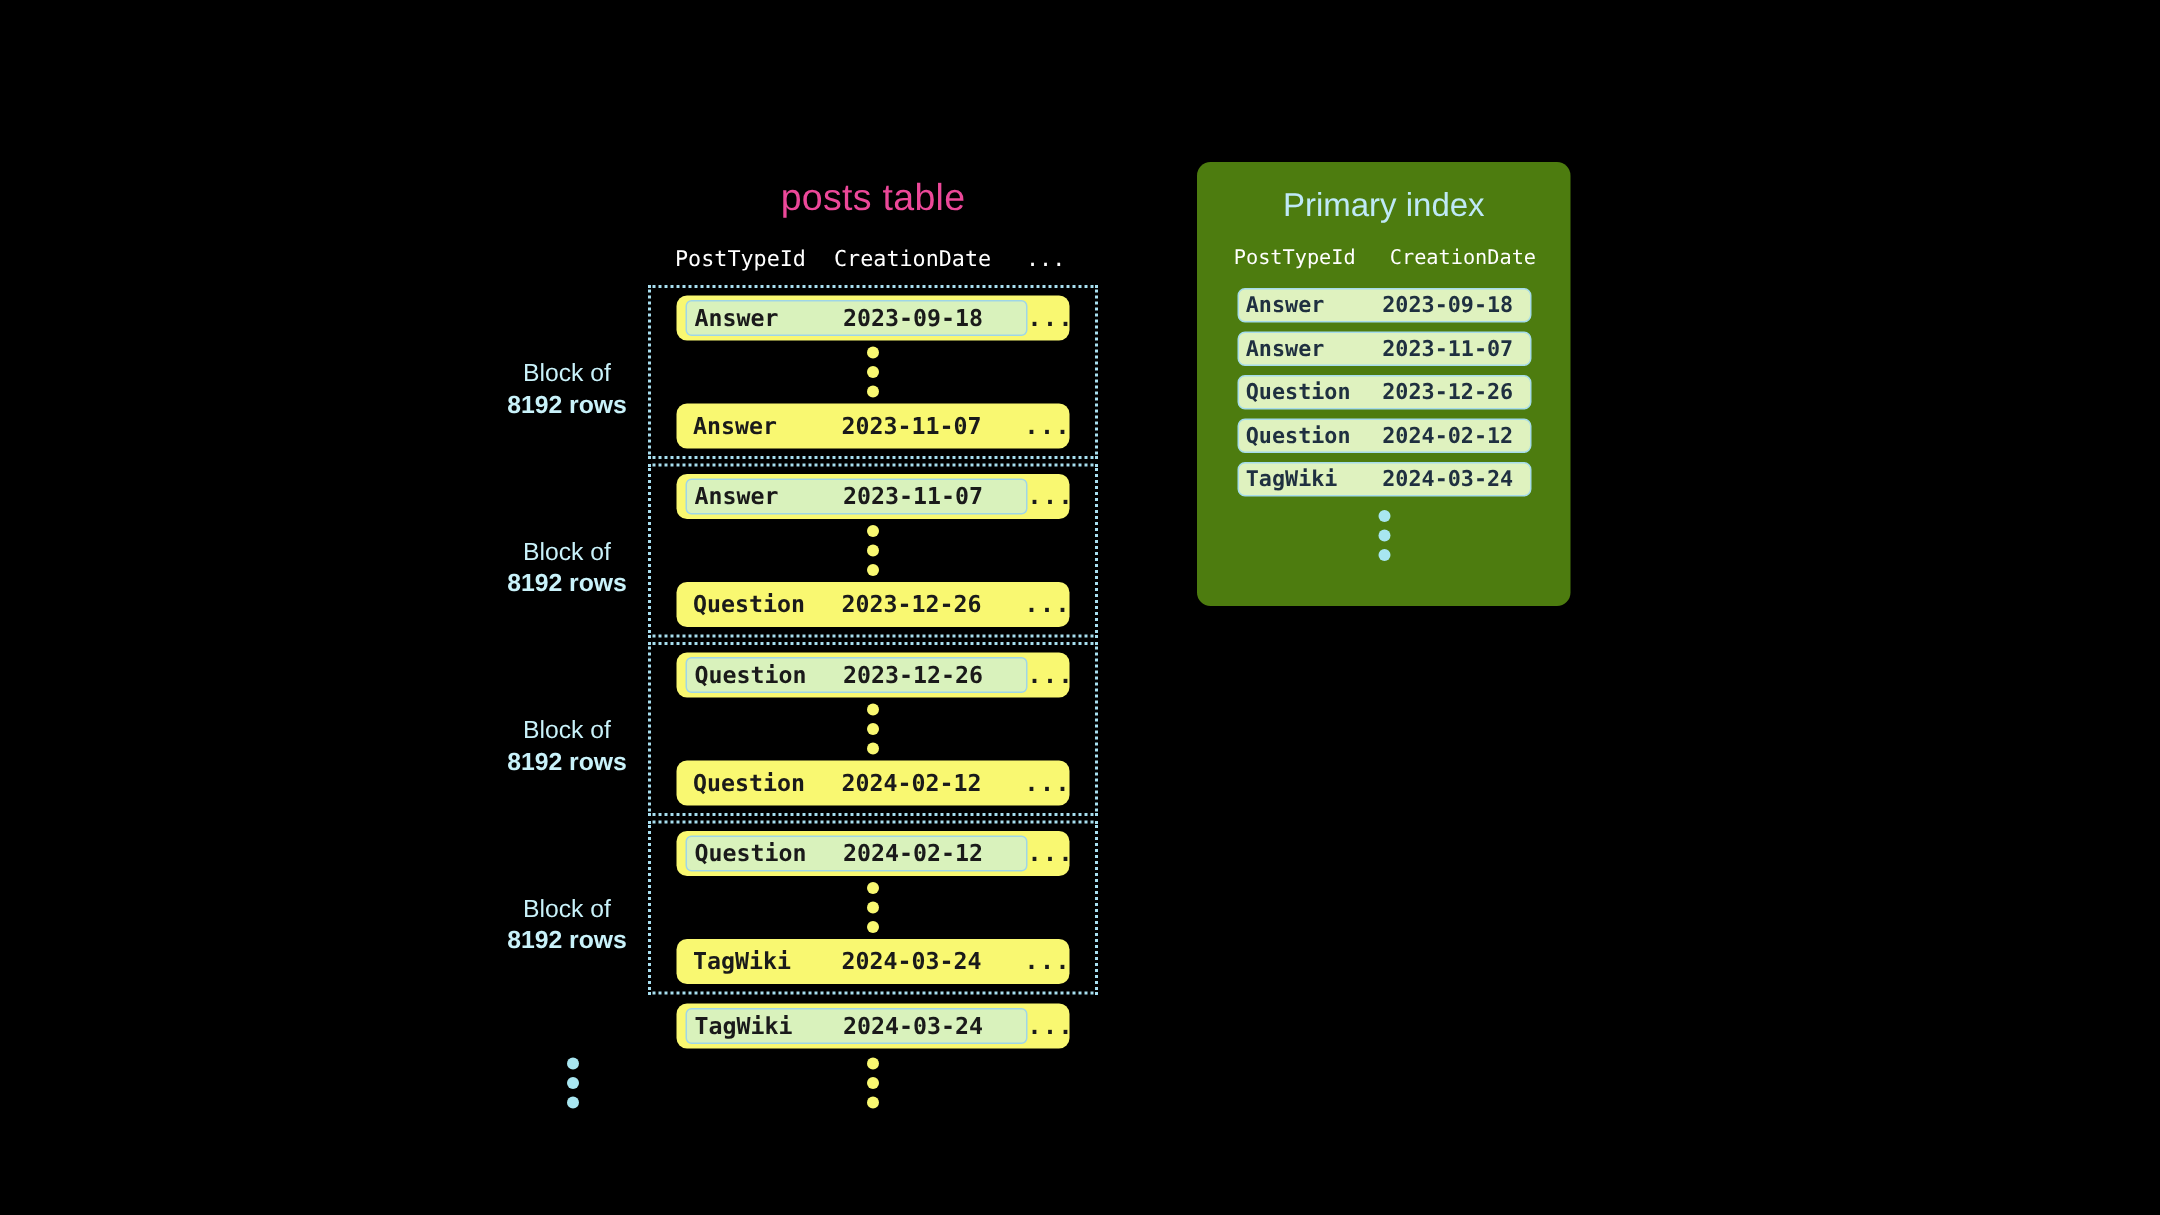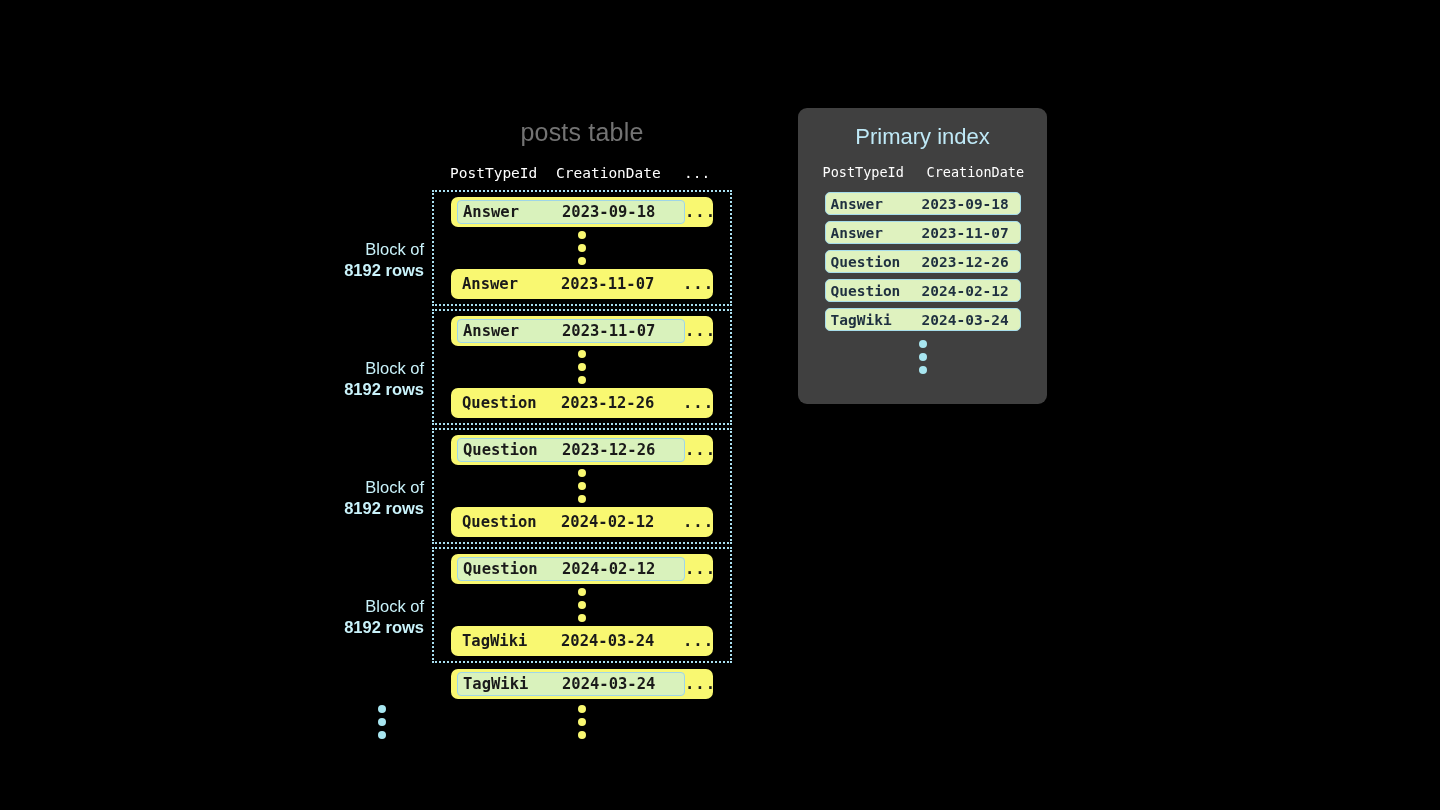--- a/index.html
+++ b/index.html
@@ -5,21 +5,21 @@
   * { margin:0; padding:0; box-sizing:border-box; }
   html,body { width:1440px; height:810px; background:#000000; overflow:hidden; }
   body { font-family:"Liberation Sans", sans-serif; position:relative; }
 
   .stage { position:absolute; inset:0; }
 
   
   .posts-table { position:absolute; left:332px; top:118px; width:420px; }
 
   .table-title {
-    color:#737373;
+    color:#ec4899;
     font-size:25px;
     font-weight:400;
     text-align:center;
     width:300px;
     margin-left:100px;
     letter-spacing:0.2px;
   }
 
   .col-headers {
     position:absolute;
@@ -41,21 +41,21 @@
 
   .block-row {
     position:relative;
     display:flex;
     align-items:center;
     margin-bottom:3px;
   }
 
   .block-label {
     width:100px;
-    text-align:right;
+    text-align:center;
     color:#c9f2fa;
     font-size:16.5px;
     line-height:21px;
     flex:0 0 100px;
     padding-right:8px;
     margin-top:24px;
   }
   .block-label .l2 { display:block;font-weight:bold; }
 
   .block-box {
@@ -119,21 +119,21 @@
   .tail-dots-left { width:100px; flex:0 0 100px; display:flex; justify-content:center; }
   .tail-dots-center { width:300px; flex:0 0 300px; display:flex; justify-content:center; }
 
   
   .index-panel {
     position:absolute;
     left:798px;
     top:108px;
     width:249px;
     height:296px;
-    background:#404040;
+    background:#4d7c0f;
     border-radius:9px;
     padding-top:16px;
   }
   .index-title {
     color:#bfe9f7;
     font-size:22px;
     text-align:center;
     margin-bottom:14px;
   }
   .index-headers {

